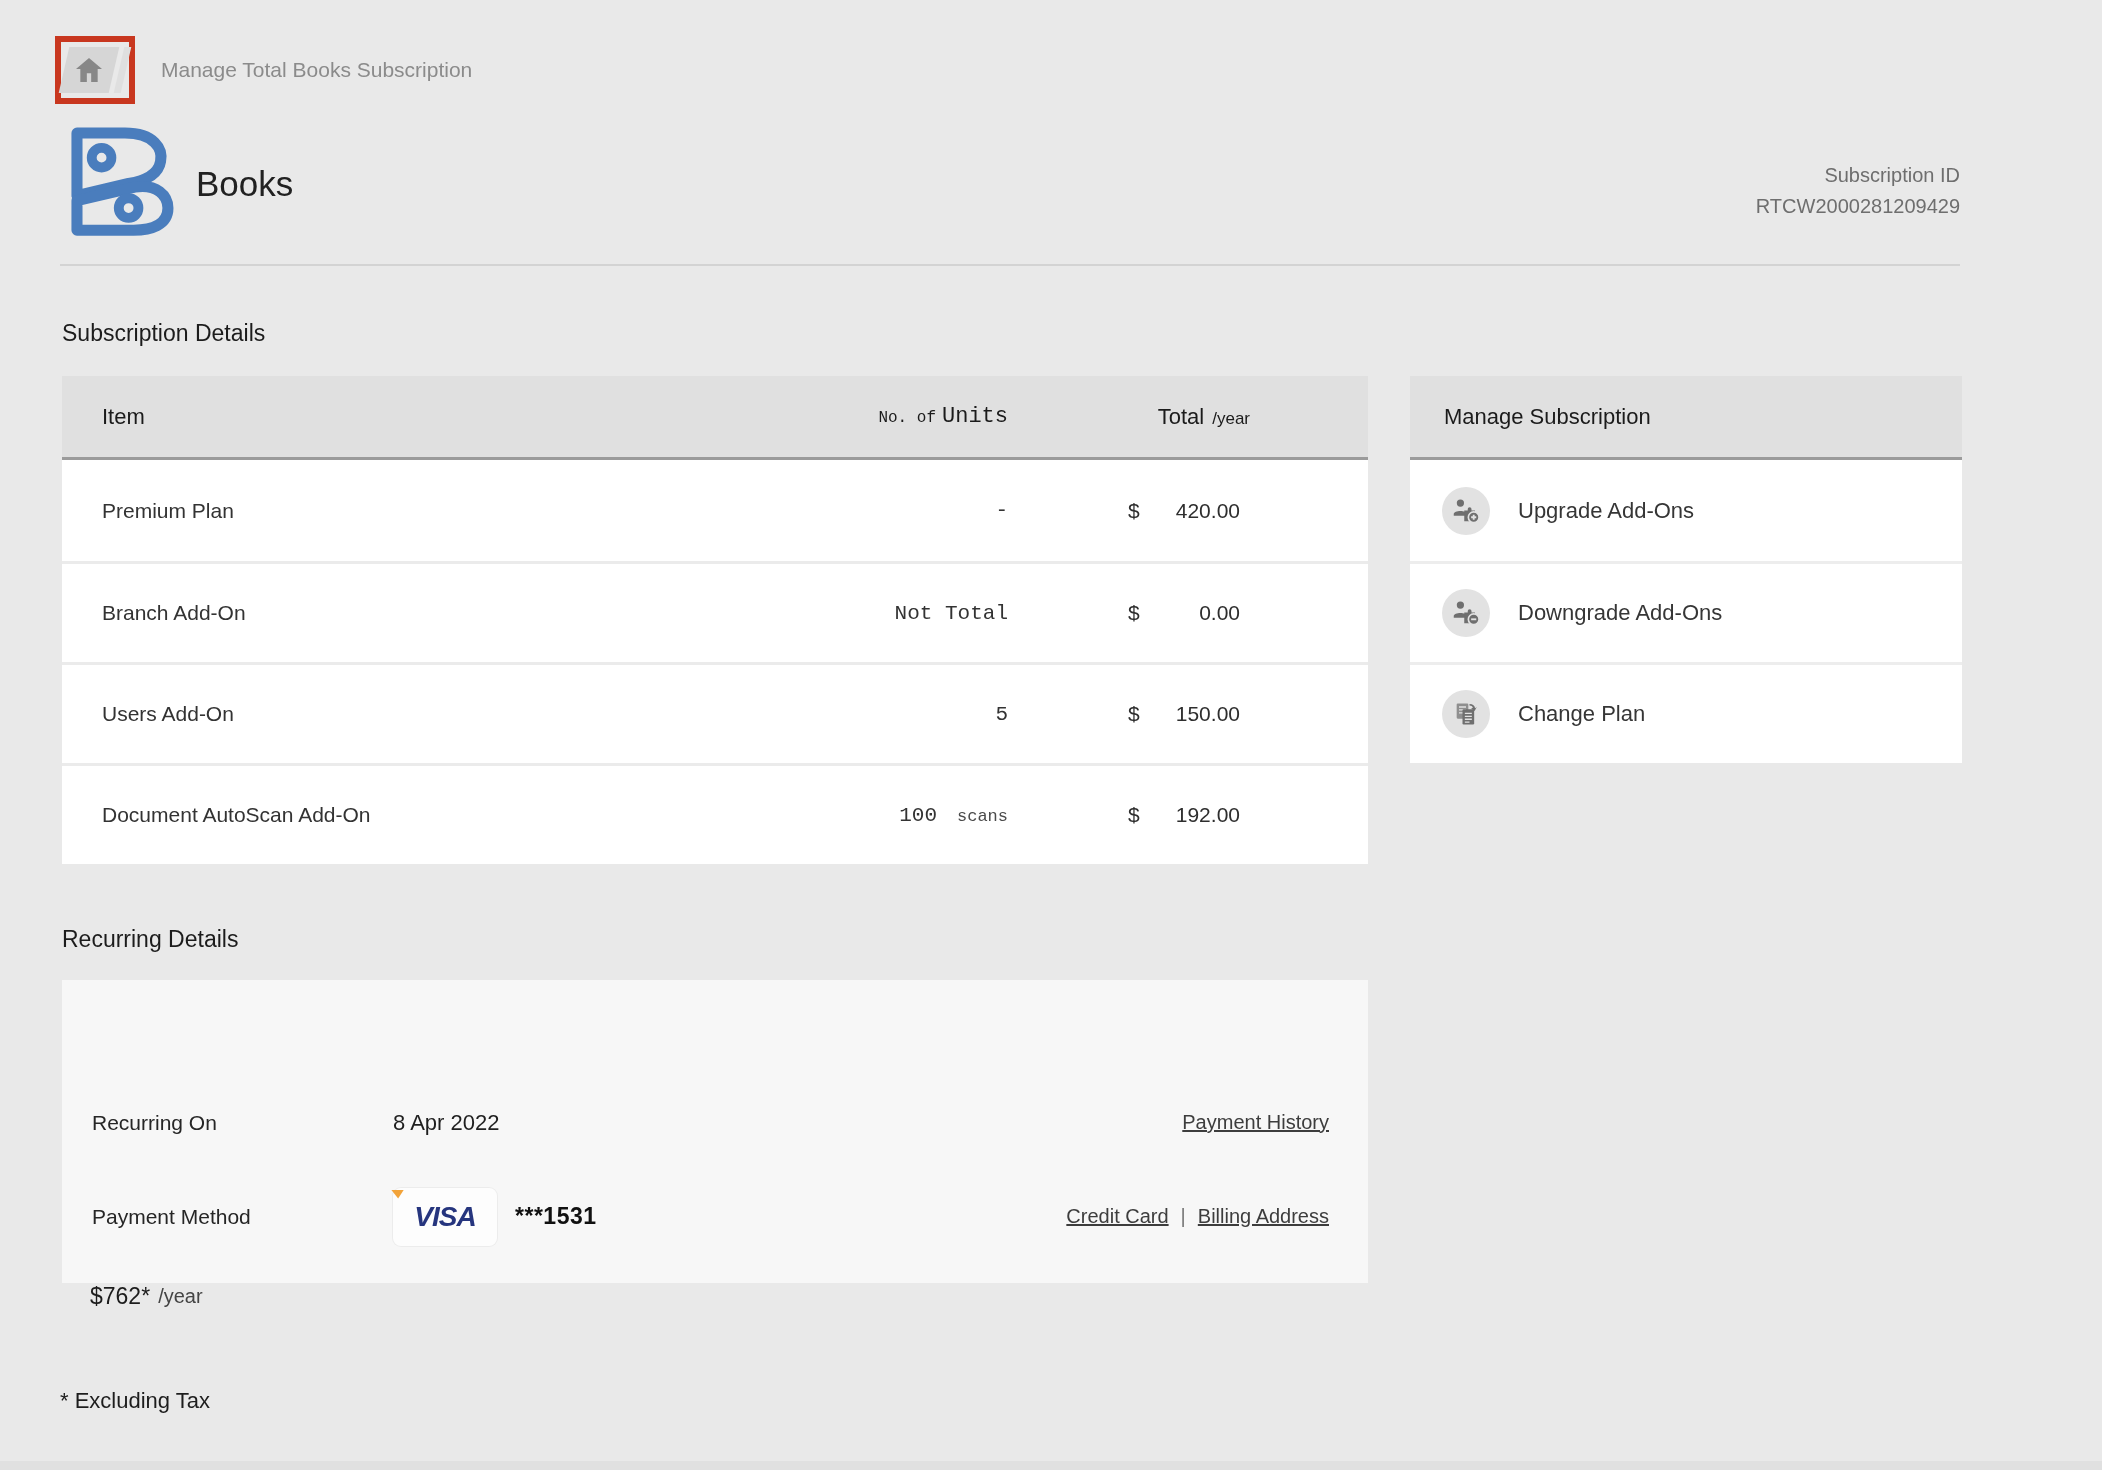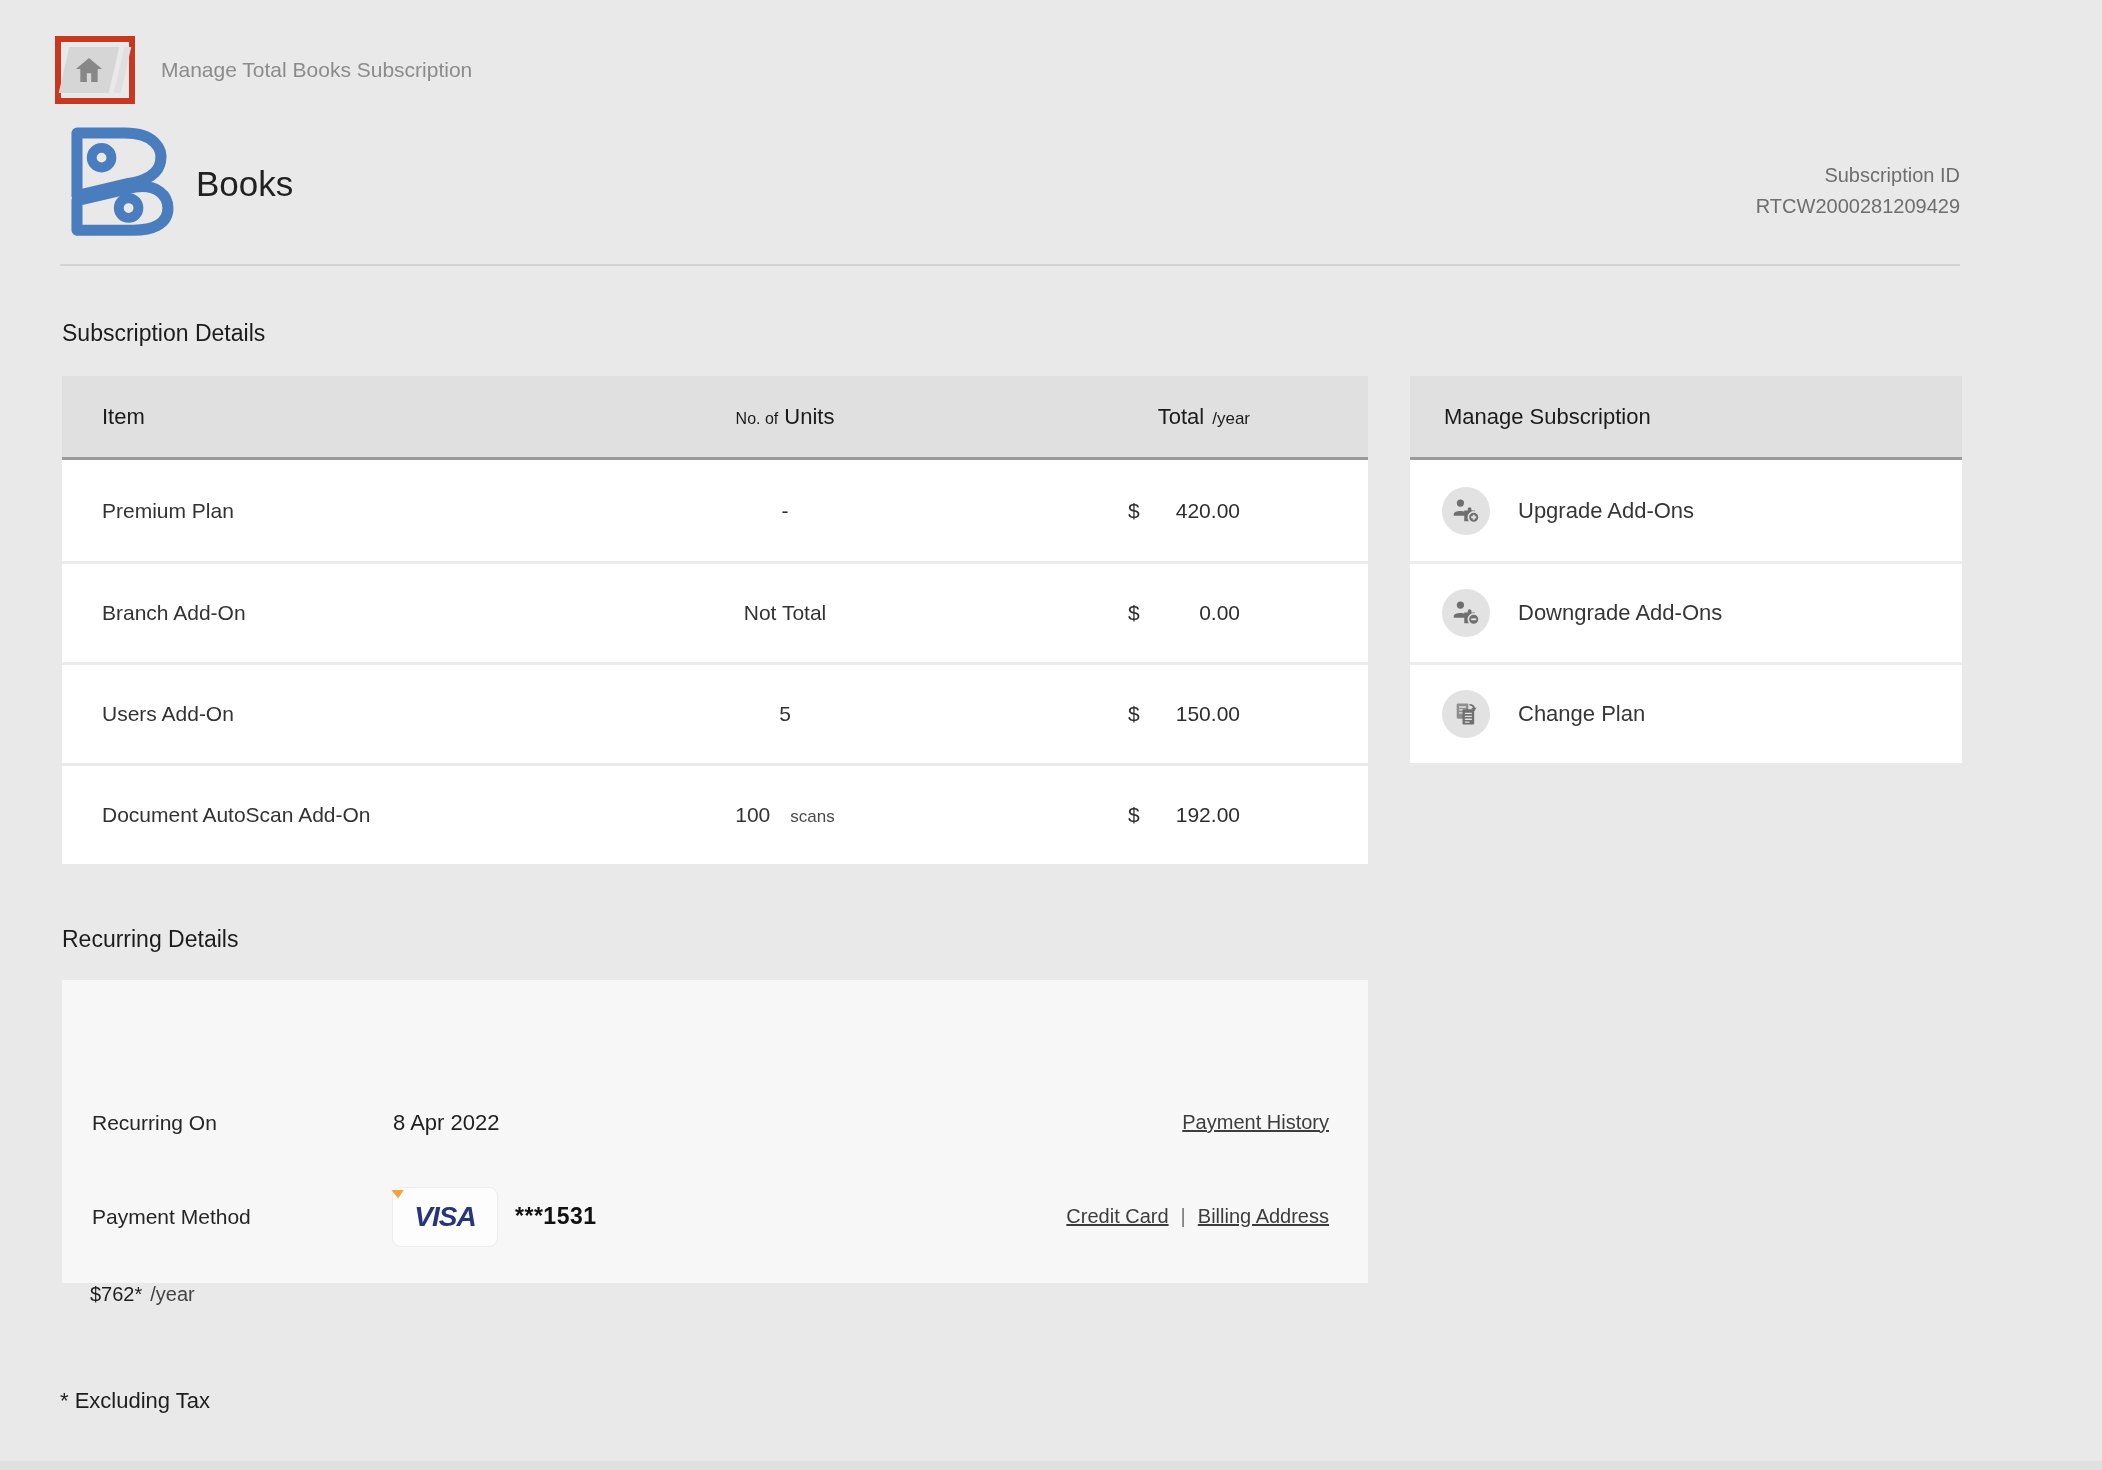--- a/index.html
+++ b/index.html
@@ -28,21 +28,21 @@
   .left-col { width:1306px; }
   .right-col { width:552px; margin-left:42px; margin-top:110px; }
   .section-heading { font-size:23px; font-weight:500; color:#1c1c1c; line-height:30px; }
   .sd-heading { margin-top:52px; margin-bottom:28px; }
   .rd-heading { margin-top:60px; margin-bottom:26px; }
 
   
   .sub-table { width:1306px; }
   .sub-table .thead { height:84px; background:#e0e0e0; border-bottom:3px solid #9b9b9b; display:flex; align-items:center; }
   .col-item { flex:0 0 500px; padding-left:40px; }
-  .col-units { flex:0 0 446px; text-align:center; }
+  .col-units { flex:0 0 446px; text-align:right;font-family:Liberation Mono, monospace; }
   .col-total { flex:1; display:flex; justify-content:flex-end; padding-right:118px; align-items:baseline; }
   .th { font-size:22px; font-weight:500; color:#1b1b1b; }
   .th-small { font-size:16px; font-weight:400; color:#1b1b1b; margin-right:6px; }
   .th-suffix { font-size:17px; font-weight:400; color:#1b1b1b; margin-left:8px; }
   .sub-table .trow { height:101px; background:#ffffff; display:flex; align-items:center; border-top:3px solid #ebebeb; }
   .sub-table .trow:first-of-type { border-top:none; }
   .cell-item { font-size:21px; color:#333333; }
   .cell-units { font-size:21px; color:#333333; }
   .units-suffix { font-size:17px; color:#4a4a4a; margin-left:20px; }
   .money-wrap { flex:1; display:flex; justify-content:flex-end; padding-right:128px; }
@@ -55,21 +55,21 @@
   .panel-item:first-of-type { border-top:none; }
   .icon-circle { width:48px; height:48px; border-radius:50%; background:#e2e2e2; display:flex; align-items:center; justify-content:center; margin-right:28px; flex:0 0 48px; }
   .panel-label { font-size:22px; color:#363636; }
 
   
   .rec-table { width:1306px; }
   .rec-row { display:flex; height:94px; border-top:3px solid #e9e9e9; background:#ffffff; }
   .rec-row:first-of-type { border-top:none;flex-direction:column; }
   .rec-label { flex:0 0 303px; background:#f7f7f7; display:flex; align-items:center; padding-left:30px; font-size:21px; color:#262626; }
   .rec-value { flex:1; display:flex; align-items:center; padding-left:28px; padding-right:39px; }
-  .amount-main { font-size:20px; font-weight:500; color:#1d1d1d; }
+  .amount-main { font-size:23px; font-weight:500; color:#1d1d1d; }
   .amount-suffix { font-size:20px; color:#454545; margin-left:8px; font-weight:400; }
   .date-value { font-size:22px; color:#1f1f1f; }
   .spacer { flex:1; }
   .link { font-size:20px; color:#3d3d3d; text-decoration:underline; cursor:pointer; }
   .link-sep { font-size:20px; color:#777777; margin:0 12px; }
 
   .visa-card { width:104px; height:58px; background:#fdfdfd; border-radius:8px; box-shadow:0 0 0 1px #ececec; display:flex; align-items:center; justify-content:center; position:relative; }
   .visa-text { font-weight:bold; font-style:italic; font-size:28px; letter-spacing:-1px; color:#26357e; position:relative; }
   .visa-wedge { position:absolute; left:-2px; top:2px; width:13px; height:9px; background:#f2a33a; clip-path:polygon(0 0,100% 0,55% 100%); }
   .card-digits { font-size:23px; font-weight:bold; color:#111111; margin-left:18px; letter-spacing:0.5px; }

